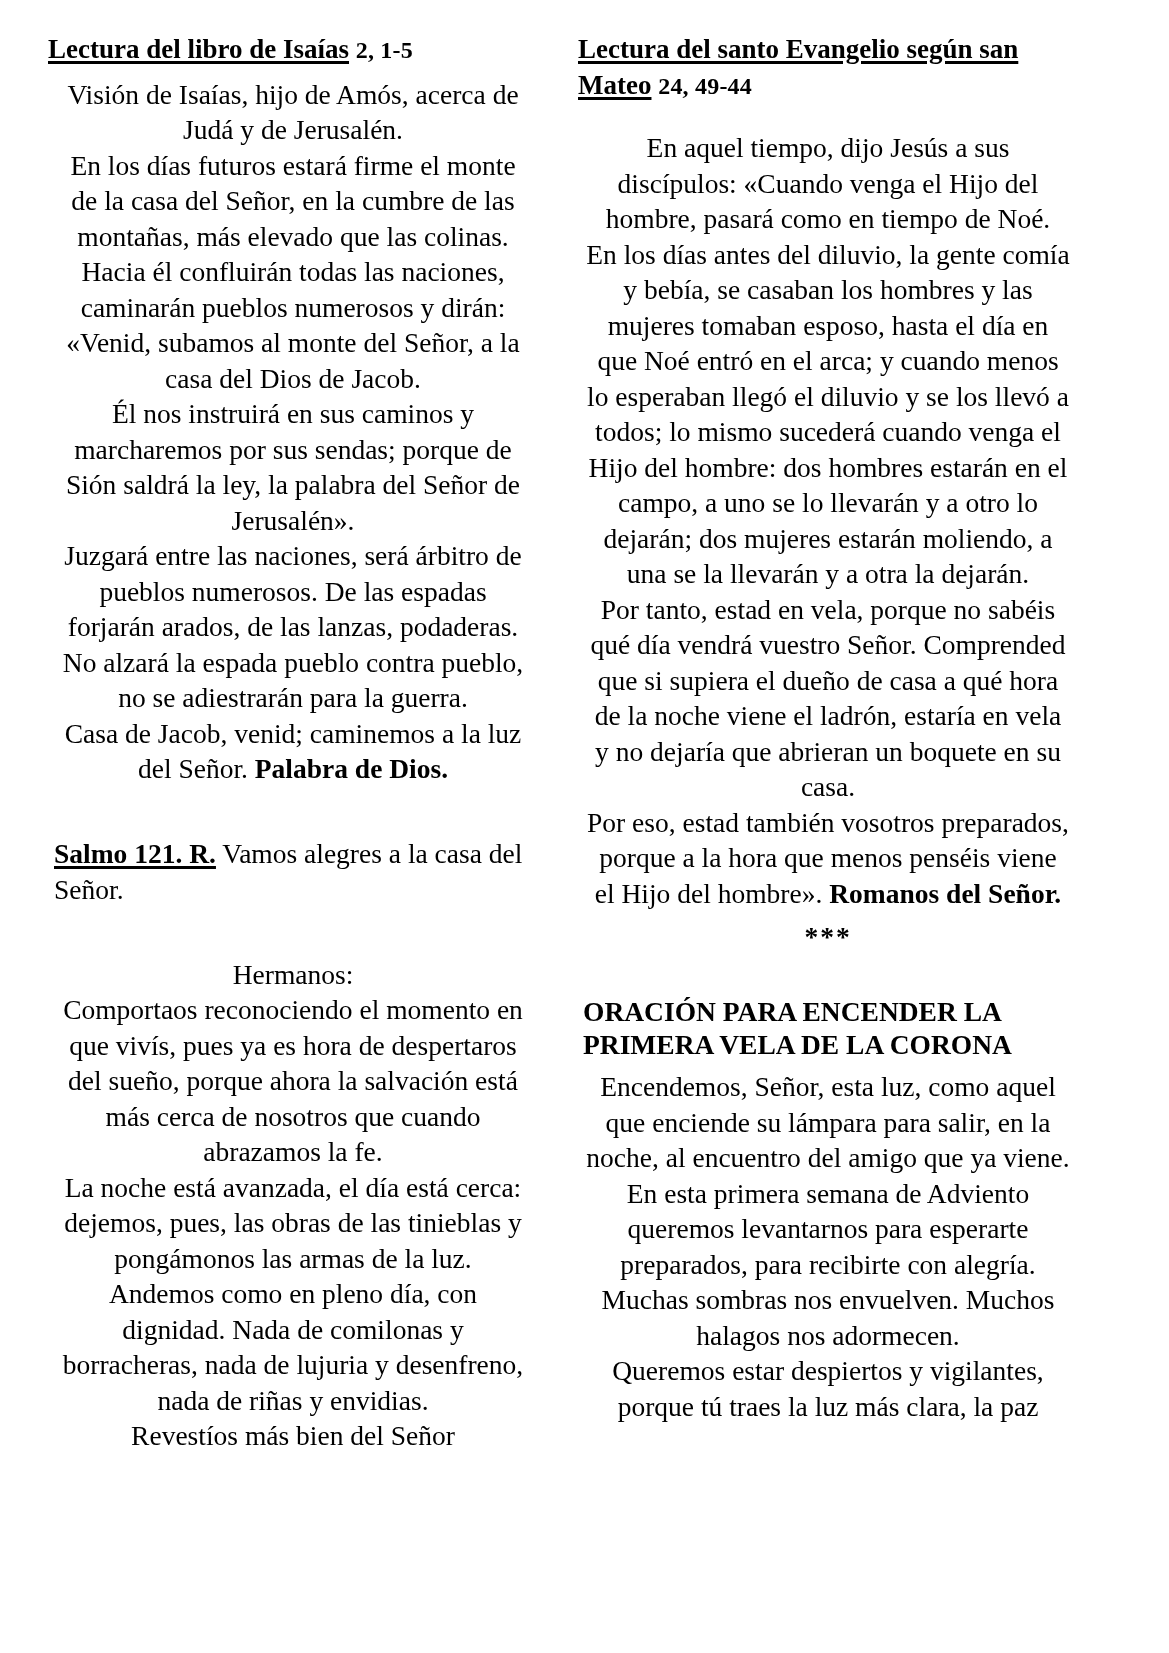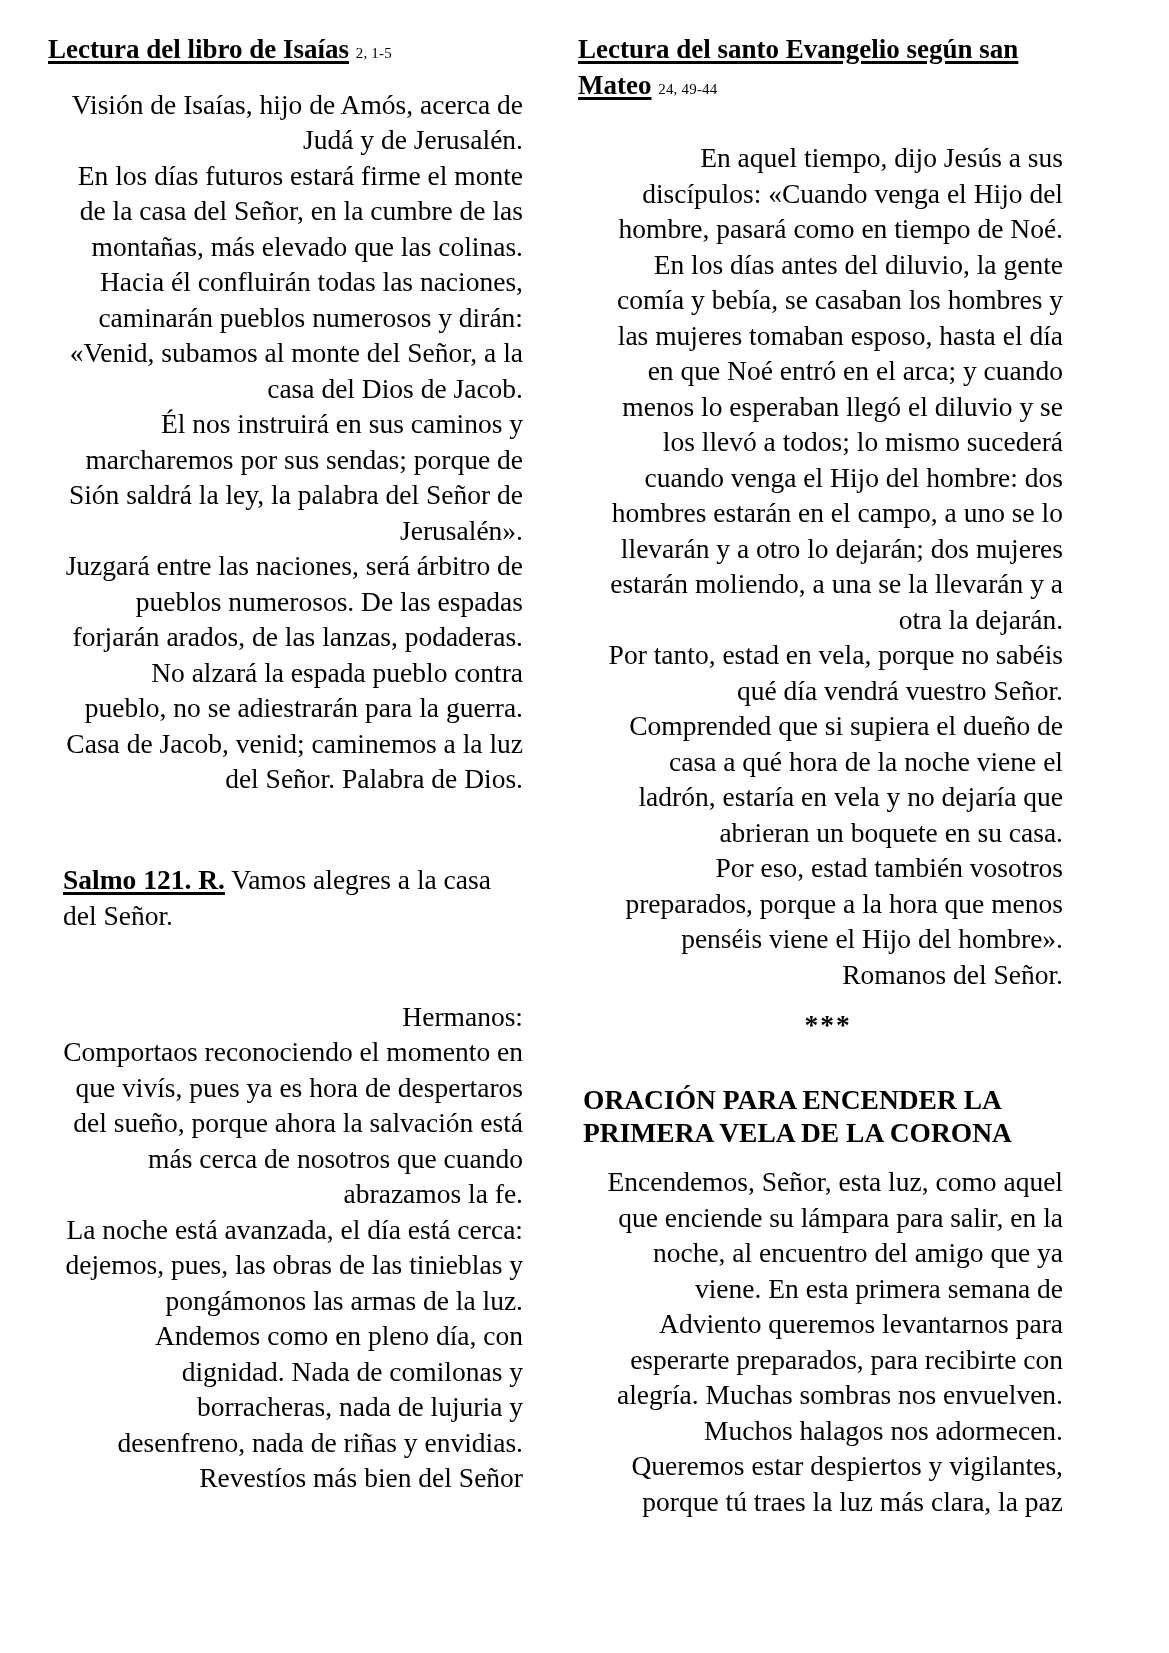--- a/index.html
+++ b/index.html
@@ -44,42 +44,42 @@
     margin: 0;
     padding: 0;
   }
   .reading-head .ttl {
     text-decoration: underline;
     text-underline-offset: 3px;
     text-decoration-thickness: 2.5px;
     text-align: center;
   }
   .reading-head .ref {
-    font-weight: normal;
-    font-size: 15px;
+    font-weight: bold;
+    font-size: 24px;
     text-decoration: none;
     letter-spacing: 0.2px;
   }
   .body-text {
     font-size: 27.5px;
     line-height: 35.5px;
-    margin: 15px;
+    margin: 8px;
     padding: 0;
-    text-align: right;
+    text-align: center;
     white-space: pre-line;
     hyphens: none;
   }
   .body-text b,
   .body-text .bold {
-    font-weight: normal;
+    font-weight: bold;
   }
   .psalm {
     font-size: 27.5px;
     line-height: 35.5px;
-    margin: 15px;
+    margin: 6px;
     padding: 0;
   }
   .psalm .lbl {
     font-weight: bold;
     text-decoration: underline;
     text-underline-offset: 3px;
     text-decoration-thickness: 2.5px;
   }
   .gap {
     height: 35.5px;

